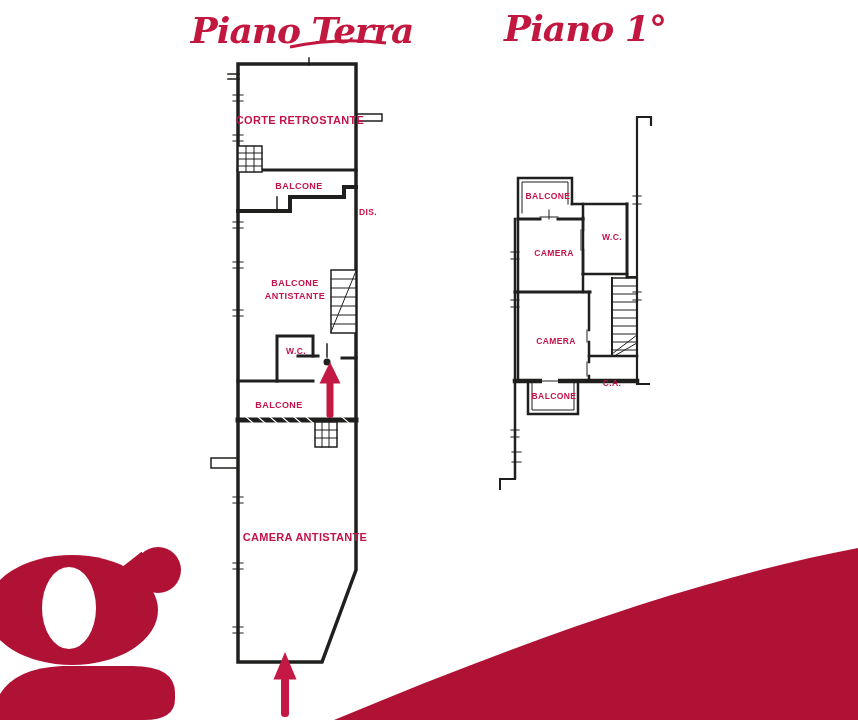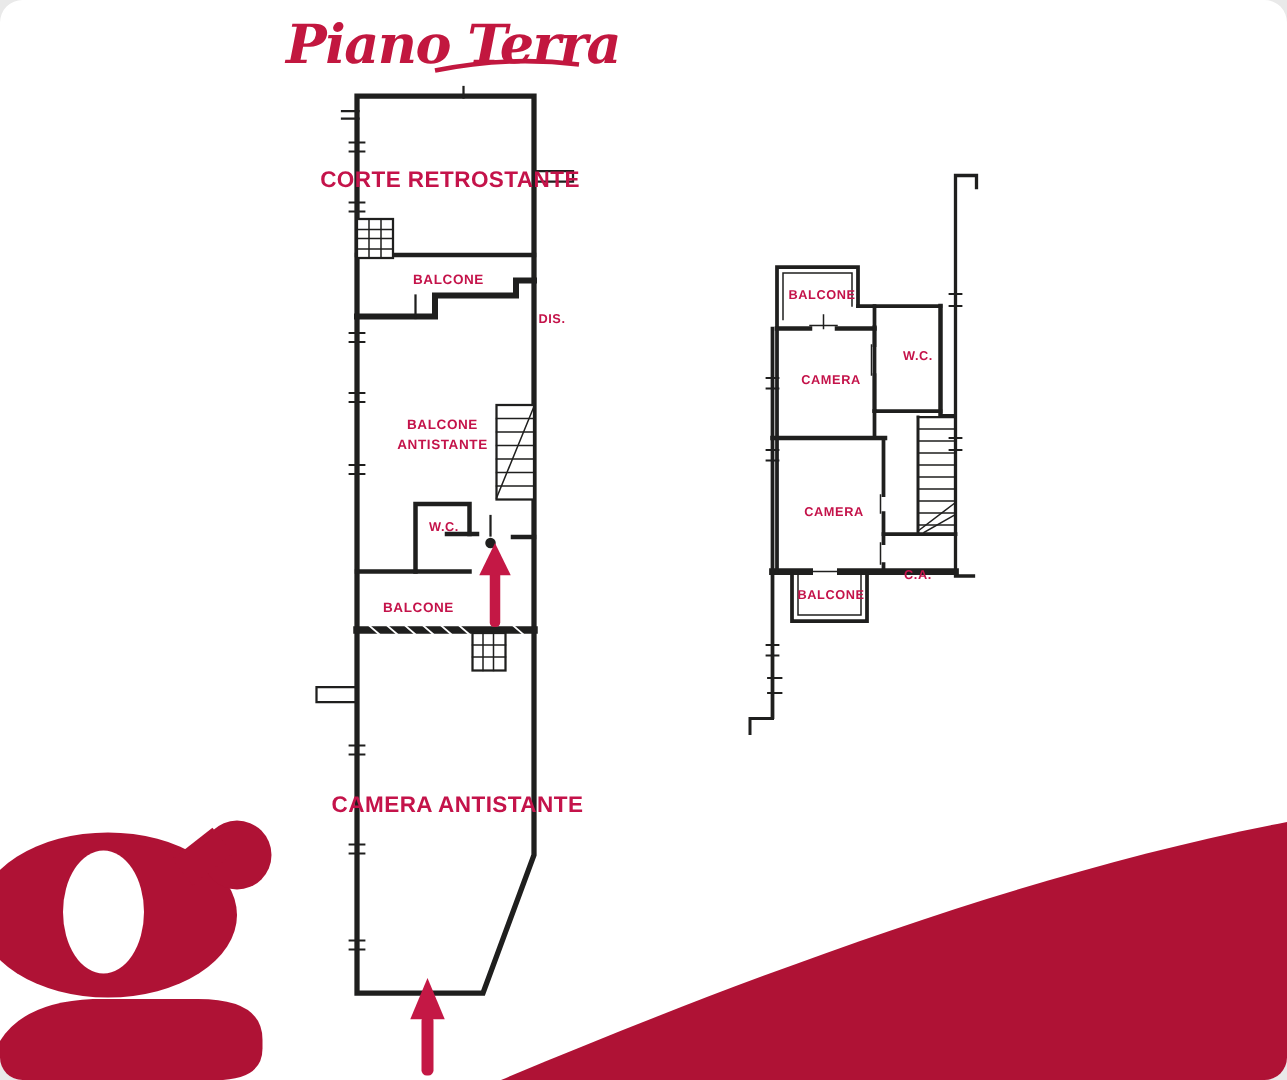--- a/index.html
+++ b/index.html
@@ -1,32 +1,32 @@
 <!DOCTYPE html>
 <html><head>
 <meta charset="utf-8">
 <style>
   html,body{margin:0;padding:0;background:#e9e9e9;}
   #stage{
     position:relative;width:858px;height:720px;background:#ffffff;
-    overflow:hidden;font-family:"Liberation Sans",sans-serif;border-radius:15px;
+    overflow:hidden;font-family:"Liberation Sans",sans-serif;
   }
   svg{position:absolute;left:0;top:0;}
   .plan-title{
     position:absolute;transform:translate(-50%,-50%);
     font-family:"DejaVu Serif","Liberation Serif",serif;
     font-style:italic;font-weight:bold;font-size:36px;
     color:#C2173F;white-space:nowrap;letter-spacing:-1px;
   }
   .room-label{
     position:absolute;transform:translate(-50%,-50%);
     color:#C4134A;font-weight:bold;font-size:9px;
     letter-spacing:.4px;white-space:nowrap;text-align:center;
   }
-  .room-label.lg{font-size:15px;letter-spacing:.3px;}
+  .room-label.lg{font-size:11px;letter-spacing:.3px;}
   .room-label.sm{font-size:8.5px;}
   .two-line span{display:block;line-height:13px;}
 </style>
 </head>
 <body>
 
 <div id="stage">
 
   <svg width="858" height="720" viewBox="0 0 858 720">
     <g stroke="#1f1f1e" fill="none" stroke-linecap="square">
@@ -154,20 +154,21 @@
     <g fill="#AF1235" aria-label="g">
       <ellipse cx="72" cy="610" rx="86" ry="55"></ellipse>
       <circle cx="158" cy="570" r="23"></circle>
       <rect x="118" y="560" width="34" height="22" transform="rotate(-38 135 571)"></rect>
       <path d="M0 694 Q16 668 62 666 L132 666 Q175 666 175 693 L175 699 Q175 720 144 720 L0 720 Z"></path>
       <ellipse cx="69" cy="608" rx="27" ry="41" fill="#ffffff"></ellipse>
     </g>
   </svg>
 
   <div class="plan-title" style="left:302px;top:30px;">Piano Terra</div>
+  <div class="plan-title" style="left:585px;top:28px;">Piano 1°</div>
 
   <div class="room-label lg" style="left:300px;top:120px;">CORTE RETROSTANTE</div>
   <div class="room-label" style="left:299px;top:186px;">BALCONE</div>
   <div class="room-label sm" style="left:368px;top:212px;">DIS.</div>
   <div class="room-label two-line" style="left:295px;top:290px;">
     <span>BALCONE</span>
     <span>ANTISTANTE</span>
   </div>
   <div class="room-label sm" style="left:296px;top:351px;">W.C.</div>
   <div class="room-label" style="left:279px;top:405px;">BALCONE</div>

